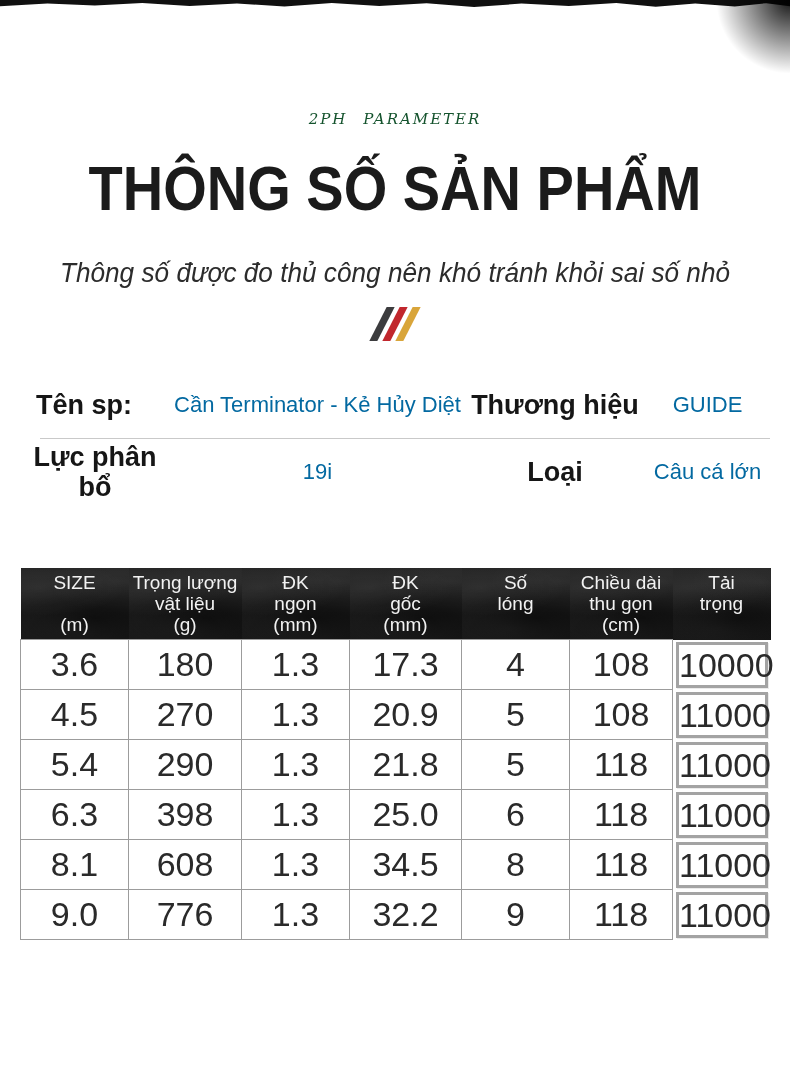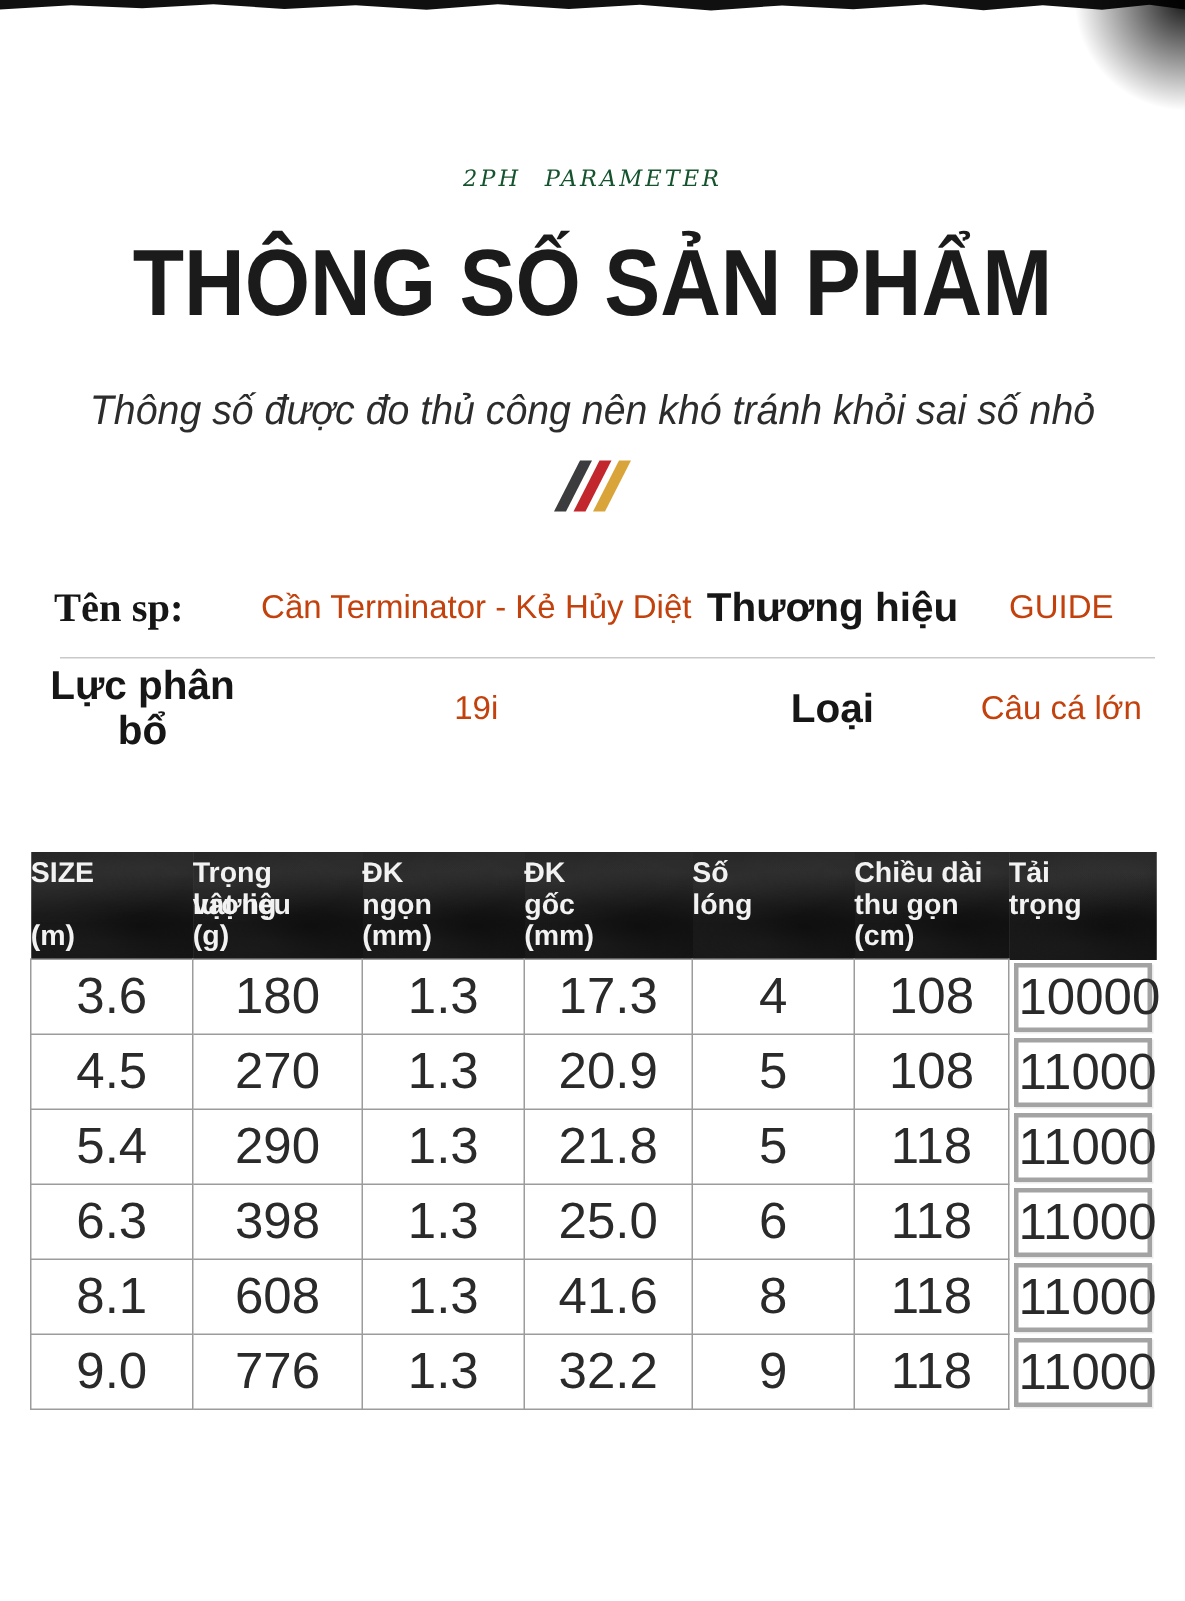--- a/index.html
+++ b/index.html
@@ -58,23 +58,23 @@
   .info-row{
     display:grid;
     grid-template-columns:150px 295px 180px 125px;
     align-items:center;
     min-height:66px;
   }
   .info-label{
     font-weight:bold;font-size:27px;color:#161616;
     line-height:1.12;text-align:center;
   }
-  .info-label.first{text-align:left;padding-left:16px;font-family:Liberation Serif, serif;}
+  .info-label.first{text-align:left;padding-left:16px;}
   .info-value{
-    font-size:22px;color:#c2410c;text-align:center;
+    font-size:22px;color:#0369a1;text-align:center;
   }
   .info-divider{
     border-top:1px solid #c9c9c9;
     margin-left:20px;
   }
   
   .spec{
     position:absolute;top:568px;left:20px;width:750px;
     border-collapse:collapse;table-layout:fixed;
   }
@@ -90,21 +90,21 @@
     background-color:#1d1d1d;
     background-image:
       radial-gradient(ellipse 120px 40px at 18% 28%, rgba(255,255,255,0.07), transparent 70%),
       radial-gradient(ellipse 140px 50px at 68% 70%, rgba(0,0,0,0.55), transparent 75%),
       radial-gradient(ellipse 90px 35px at 45% 85%, rgba(255,255,255,0.05), transparent 70%),
       radial-gradient(ellipse 100px 45px at 90% 20%, rgba(255,255,255,0.06), transparent 70%),
       linear-gradient(#232323,#191919);
     color:#f2f2f2;font-weight:normal;
     vertical-align:middle;
   }
-  .hline{height:21px;line-height:21px;font-size:19px;text-align:left;font-weight:bold;}
+  .hline{height:21px;line-height:21px;font-size:19px;text-align:center;}
   .spec td{
     height:45px;
     border:1px solid #9c9c9c;
     text-align:center;
     font-size:34px;color:#2a2a2a;
     background:#fff;
   }
   .spec td.load-cell{
     border-right:none;border-top:none;border-bottom:none;
     padding:0;
@@ -232,21 +232,21 @@
           <td>6</td>
           <td>118</td>
           <td class="load-cell">
             <div class="load-box">11000</div>
           </td>
         </tr>
         <tr>
           <td>8.1</td>
           <td>608</td>
           <td>1.3</td>
-          <td>41.6</td>
+          <td>34.5</td>
           <td>8</td>
           <td>118</td>
           <td class="load-cell">
             <div class="load-box">11000</div>
           </td>
         </tr>
         <tr>
           <td>9.0</td>
           <td>776</td>
           <td>1.3</td>

